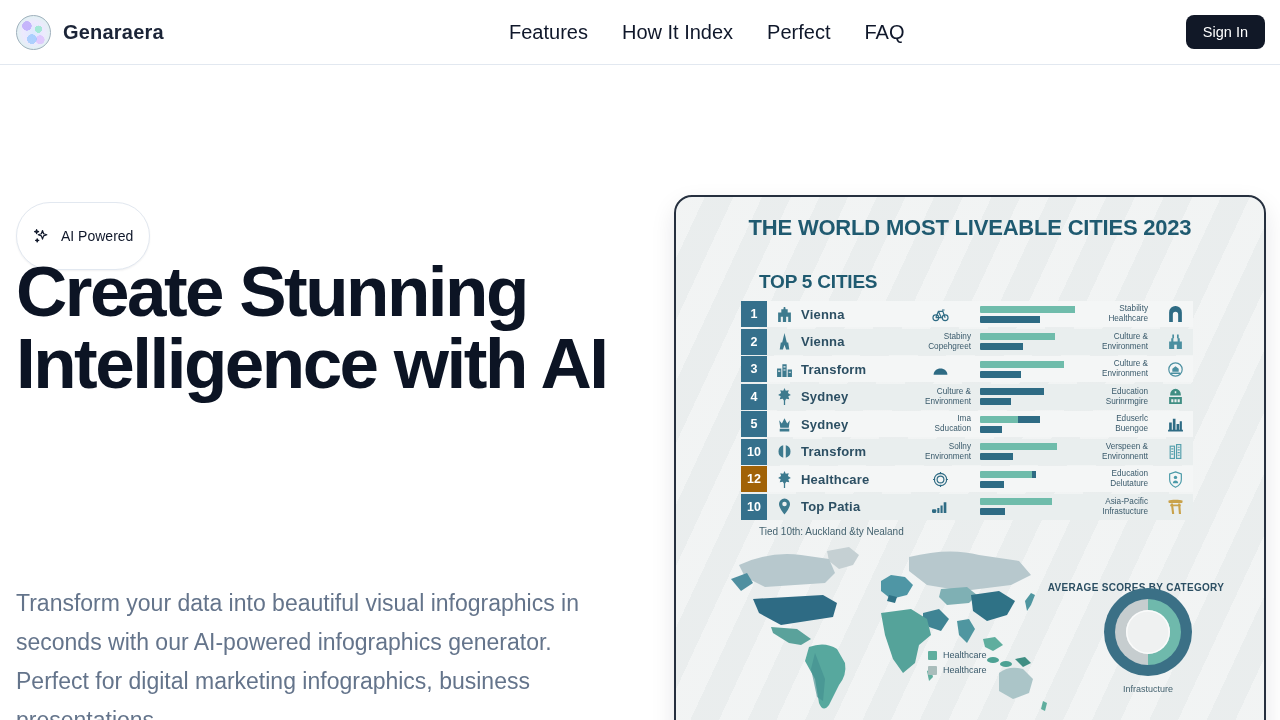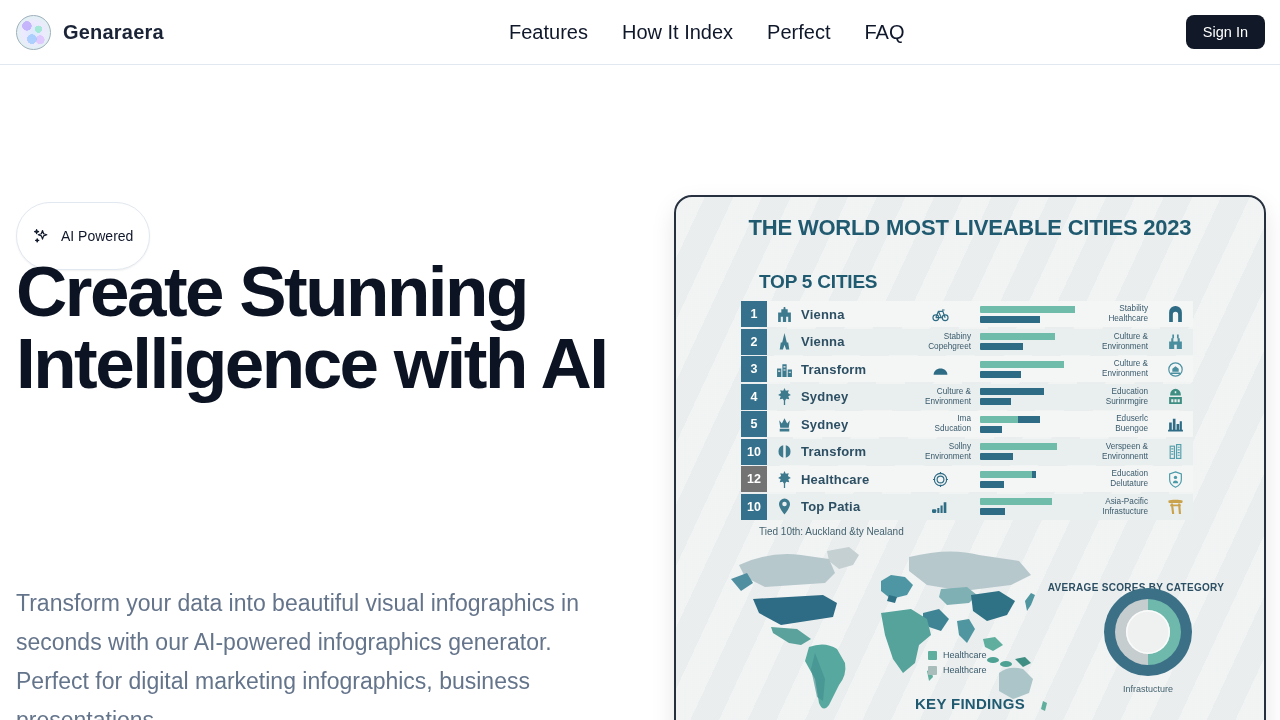--- a/index.html
+++ b/index.html
@@ -297,21 +297,21 @@
                 <g fill="none" stroke="currentColor" stroke-width="1.1">
                   <rect x="3" y="3" width="4" height="11.5"></rect>
                   <rect x="9" y="1.5" width="4" height="13"></rect>
                   <path d="M4 5.5h2M4 8h2M4 10.5h2M10 4h2M10 6.5h2M10 9h2M10 11.5h2"></path>
                 </g>
               </svg>
             </span>
           </div>
         </div>
         <div class="row">
-          <div class="rank" style="background: #737373;">12</div>
+          <div class="rank" style="background: #a16207;">12</div>
           <div class="cicon">
             <span class="" style="color: rgb(61, 122, 142);">
               <svg width="17" height="17" viewBox="0 0 16 16">
                 <path fill="currentColor" d="M8 0l1.2 2.6L12 2l-.8 2.8L14 6.5l-2.4 1.3.9 2.7-2.9-.5L8 13l-1.6-3-2.9.5.9-2.7L2 6.5l2.8-1.7L4 2l2.8.6zM7.4 12h1.2v4H7.4z"></path>
               </svg>
             </span>
           </div>
           <div class="city">Healthcare</div>
           <div class="micon">
             <span class="" style="color: rgb(46, 107, 132);">
@@ -423,15 +423,14 @@
         </div>
       </div>
 
     <div class="avg-title">AVERAGE SCORES BY CATEGORY</div>
     <div class="donut" id="ig-donut" style="background: rgb(59, 112, 134);">
       <div class="r2" id="ig-donut-r2" style="background: conic-gradient(rgb(111, 185, 172) 0deg, rgb(111, 185, 172) 180deg, rgb(198, 205, 207) 180deg, rgb(198, 205, 207) 360deg);"></div>
       <div class="hole"></div>
     </div>
     <div class="donut-label">Infrastucture</div>
 
-    <div class="keyfind">KEY FINDINGS</div>
   </div>
 </div>
 
 </body></html>

